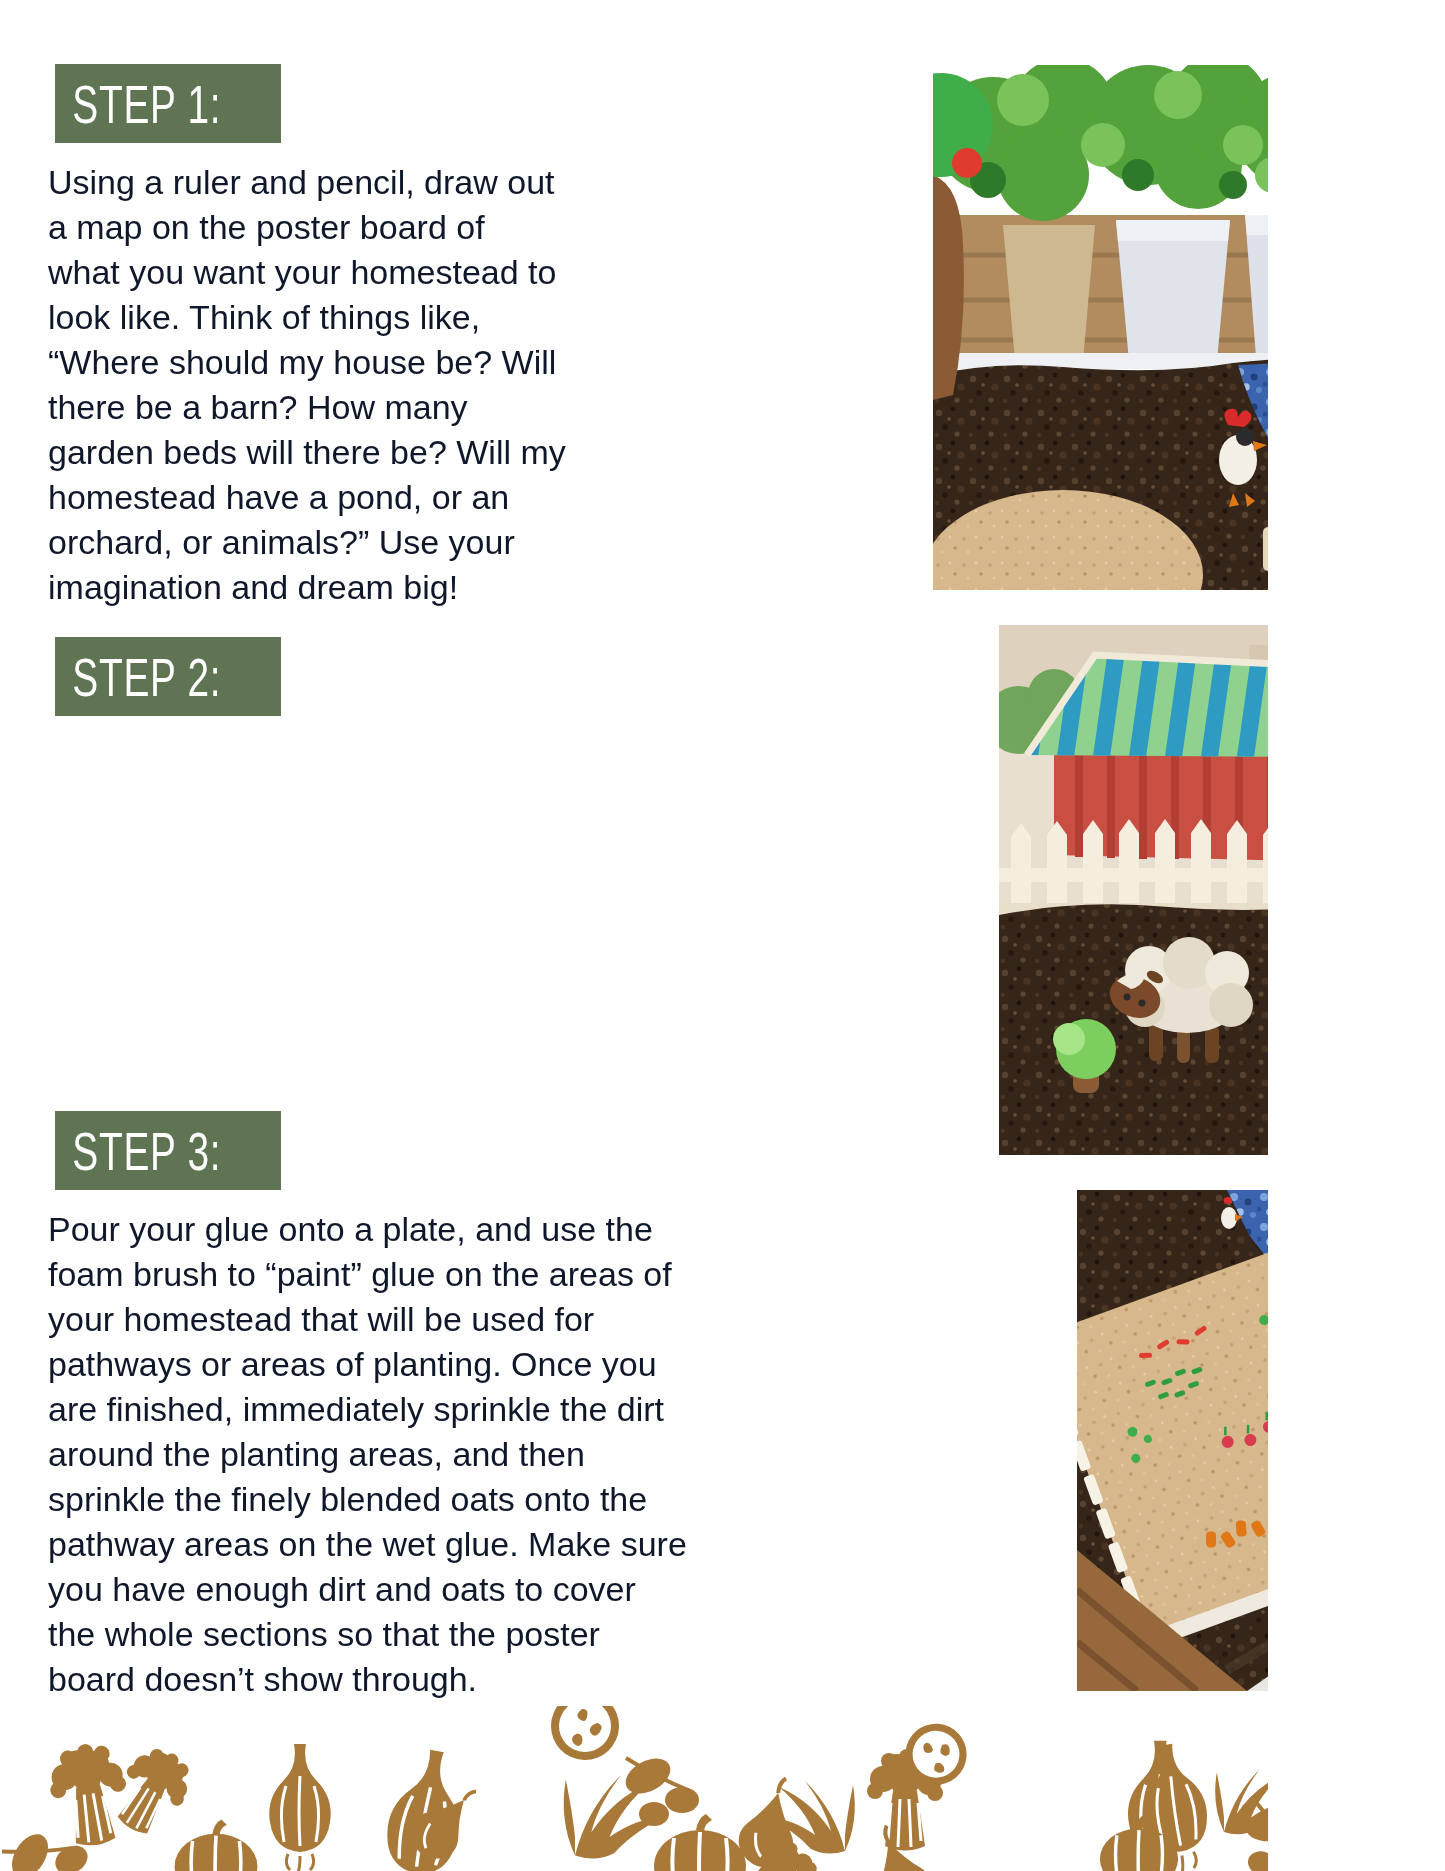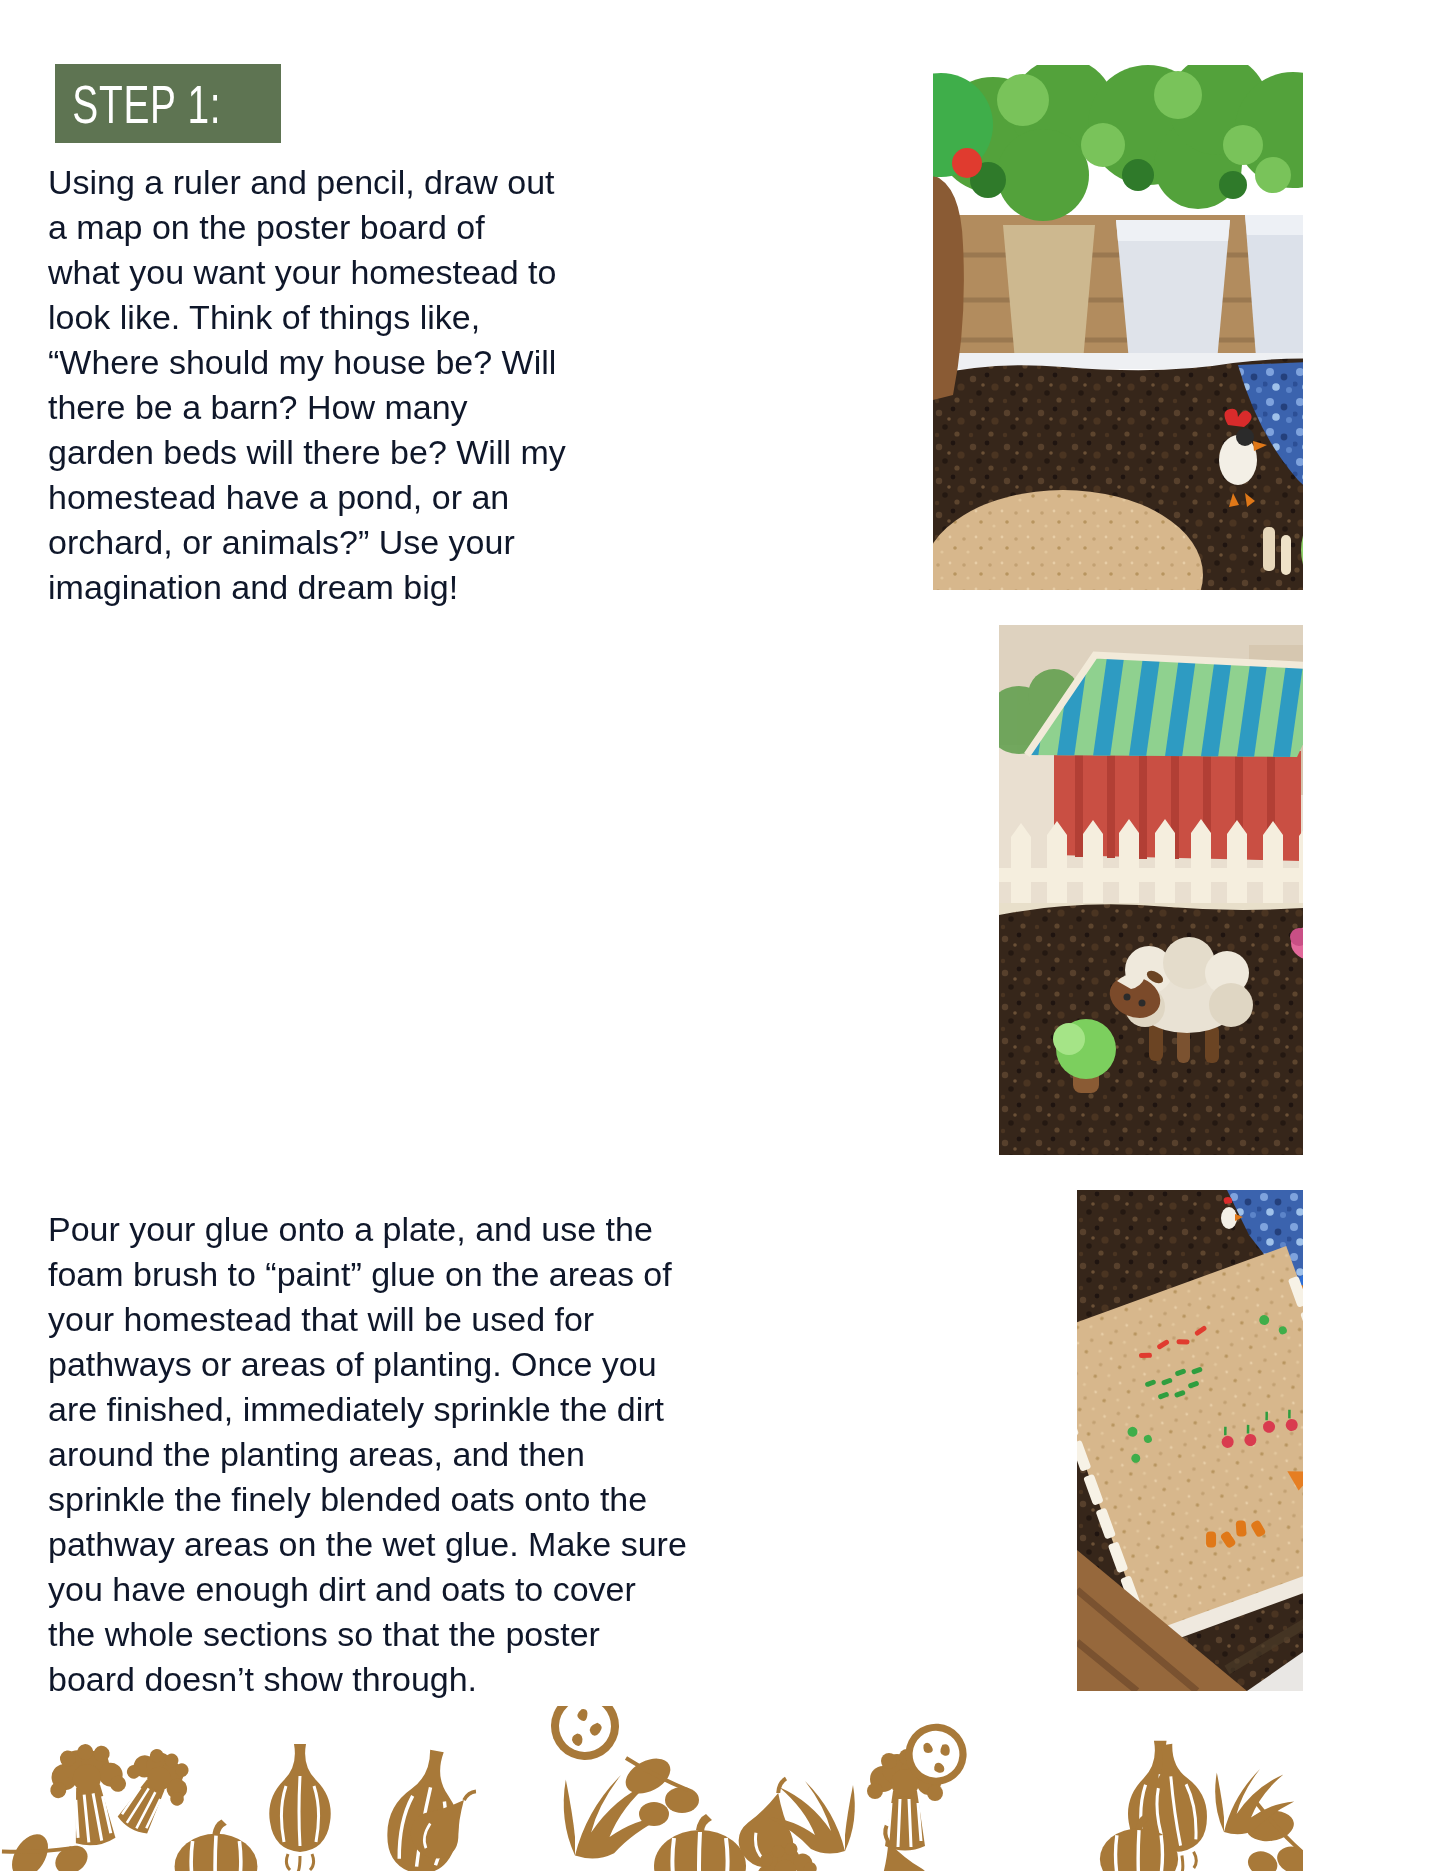--- a/index.html
+++ b/index.html
@@ -2,21 +2,20 @@
 <html><head>
 <meta charset="utf-8">
 <style>
   html,body{margin:0;padding:0;background:#ffffff;}
   #page{
     position:relative;
     width:1268px;height:1871px;
     background:#ffffff;
     font-family:"Liberation Sans", sans-serif;
     overflow:hidden;
-    padding-left:35px;
   }
   .step-header{
     position:absolute;left:55px;width:226px;height:79px;
     background:#5e7452;
     display:flex;align-items:center;
     overflow:hidden;
   }
   .step-header .hdr-txt{
     color:#ffffff;
     font-size:54px;
@@ -55,21 +54,27 @@
 a map on the poster board of
 what you want your homestead to
 look like. Think of things like,
 “Where should my house be? Will
 there be a barn? How many
 garden beds will there be? Will my
 homestead have a pond, or an
 orchard, or animals?” Use your
 imagination and dream big!</div>
 
-
+  <div class="step-header" id="hdr2">
+    <span class="hdr-txt">STEP 2:</span>
+  </div>
+
+  <div class="step-header" id="hdr3">
+    <span class="hdr-txt">STEP 3:</span>
+  </div>
   <div class="step-text" id="txt3"> Pour your glue onto a plate, and use the
 foam brush to “paint” glue on the areas of
 your homestead that will be used for
 pathways or areas of planting. Once you
 are finished, immediately sprinkle the dirt
 around the planting areas, and then
 sprinkle the finely blended oats onto the
 pathway areas on the wet glue. Make sure
 you have enough dirt and oats to cover
 the whole sections so that the poster

